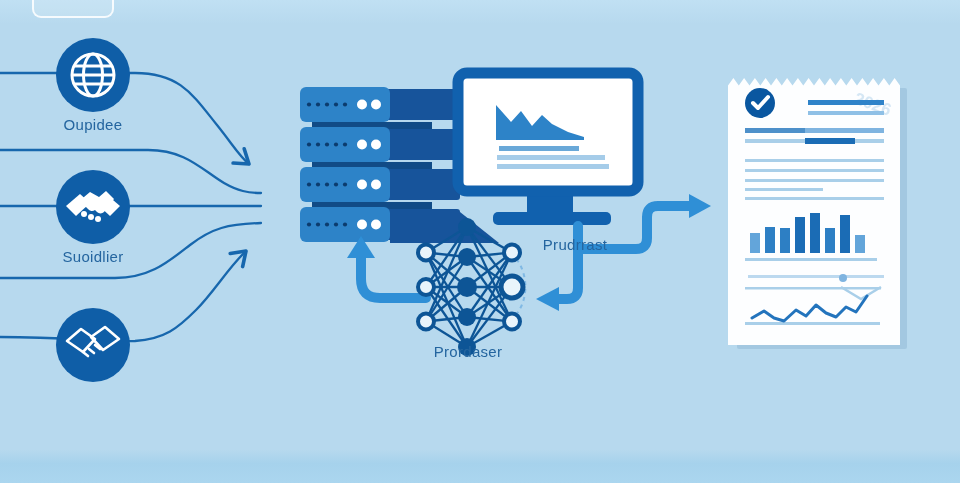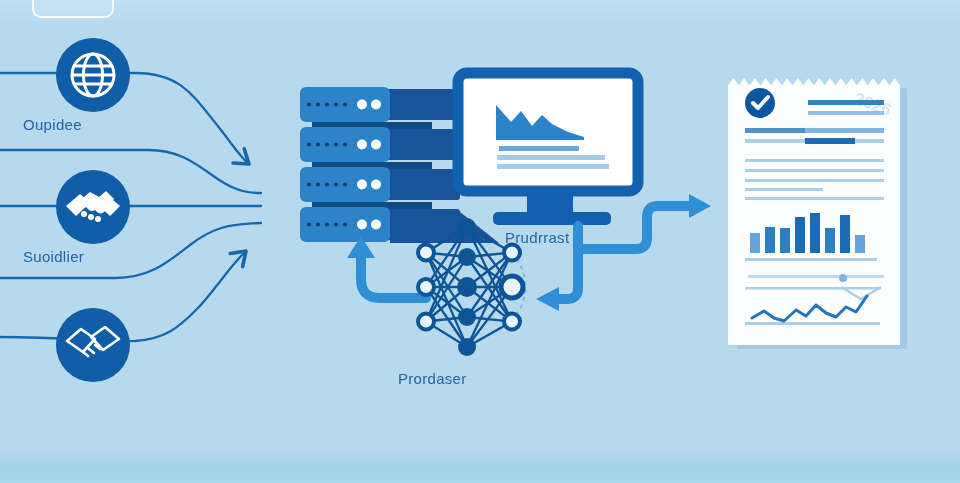--- a/index.html
+++ b/index.html
@@ -3,21 +3,21 @@
 <meta charset="utf-8">
 <style>
   html,body{margin:0;padding:0;background:#8fb8d6;}
   #stage{
     position:relative;width:960px;height:483px;overflow:hidden;
     background:linear-gradient(180deg,#c0e0f3 0%,#b7d9ee 5%,#b7d9ee 93%,#a6d2ec 96%,#abd6ef 100%);
     font-family:"Liberation Sans", sans-serif;
   }
   #diagram{position:absolute;left:0;top:0;}
   .lbl{
-    position:absolute;width:140px;text-align:left;
+    position:absolute;width:140px;text-align:center;
     color:#24659f;font-size:15px;letter-spacing:.3px;font-weight:500;
     user-select:none;
   }
   #badge{
     position:absolute;left:32px;top:-13px;width:78px;height:27px;
     border:2px solid rgba(255,255,255,.85);border-radius:9px;
     background:rgba(255,255,255,.12);
   }
 </style>
 </head>
@@ -226,15 +226,15 @@
       <circle cx="843" cy="278" r="4" fill="#7fb4e0"></circle>
       <path d="M841,287 L861,299 L881,287" fill="none" stroke="#a9cfe9" stroke-width="2.5"></path>
       <g>
           <polyline points="752,318 764,311 774,318 784,321 796,310 806,316 816,305 826,313 836,317 846,307 856,312 867,296" fill="none" stroke="#2374bd" stroke-width="3" stroke-linejoin="round" stroke-linecap="round"></polyline>
         </g>
     </g>
   </svg>
 
   <div class="lbl" style="left:23px;top:116px">Oupidee</div>
   <div class="lbl" style="left:23px;top:248px">Suoidlier</div>
-  <div class="lbl" style="left:505px;top:229px">Prudrrast</div>
-  <div class="lbl" style="left:398px;top:370px">Prordaser</div>
+  <div class="lbl" style="left:505px;top:236px">Prudrrast</div>
+  <div class="lbl" style="left:398px;top:343px">Prordaser</div>
 </div>
 
 </body></html>

